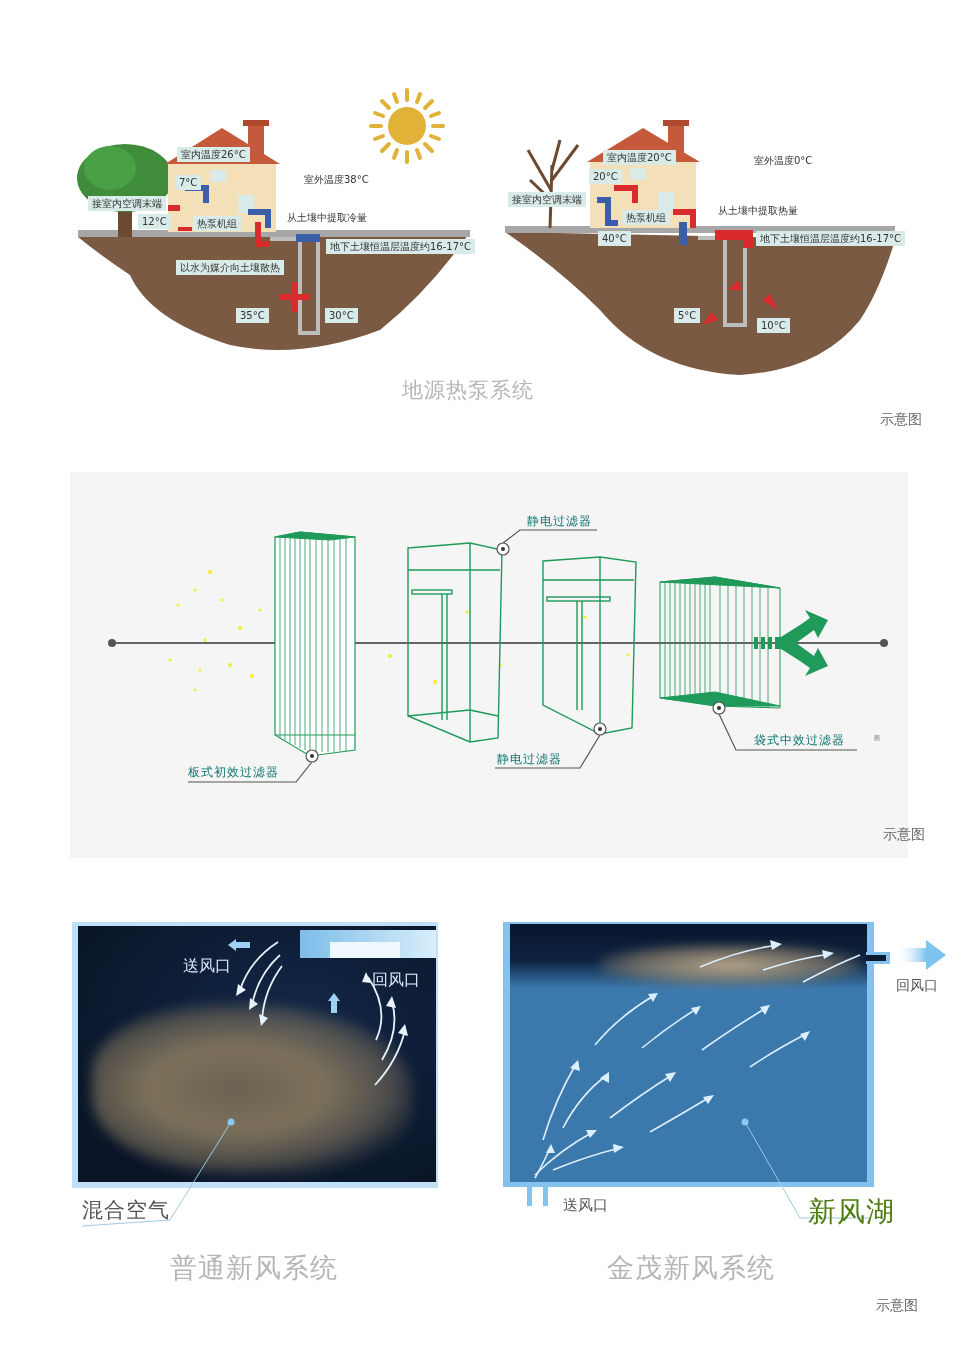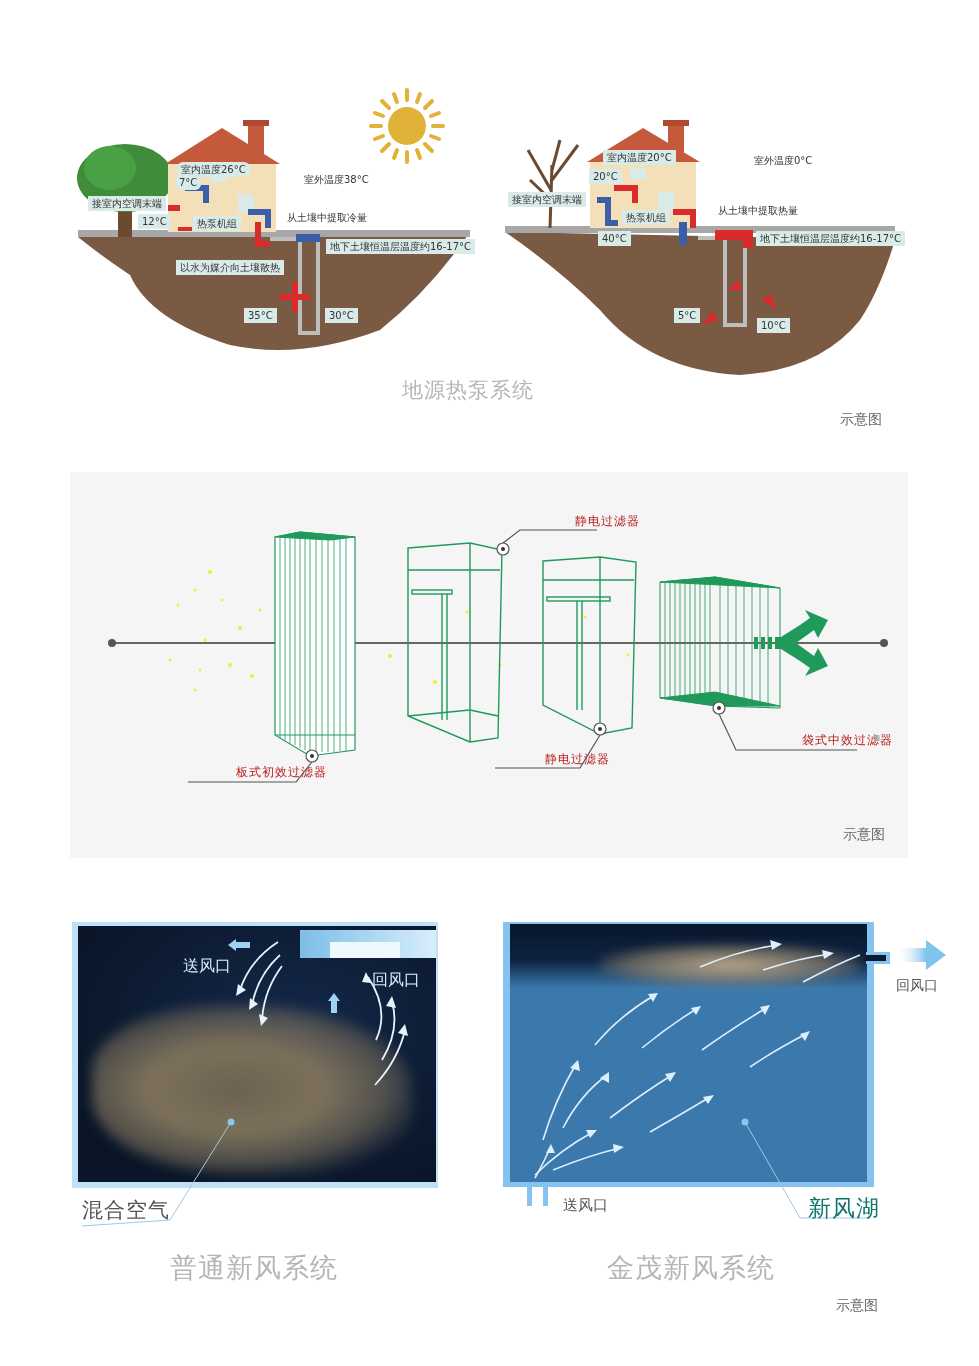--- a/index.html
+++ b/index.html
@@ -1,21 +1,21 @@
 <!DOCTYPE html>
 <html><head>
 <meta charset="utf-8">
 <style>
   html, body { margin:0; padding:0; background:#ffffff; }
   body { width:979px; height:1366px; position:relative; overflow:hidden; font-family:"DejaVu Sans", sans-serif; }
   .abs { position:absolute; }
   .lbl { position:absolute; background:#d9ebe8; color:#333; font-size:10px; padding:1px 4px; white-space:nowrap; line-height:13px; }
   .caption { position:absolute; color:#b5b5b5; font-size:21px; letter-spacing:1px; }
-  .note { position:absolute; color:#666; font-size:14px; font-family:Liberation Serif, serif; }
-  .flabel { position:absolute; color:#b91c1c; font-size:12px; letter-spacing:1px;margin-left:48px; }
+  .note { position:absolute; color:#666; font-size:14px; font-family:Liberation Serif, serif;margin-left:40px; }
+  .flabel { position:absolute; color:#0f766e; font-size:12px; letter-spacing:1px; }
   .airtxt { position:absolute; font-size:16px; }
   svg { position:absolute; left:0; top:0; }
 </style>
 </head>
 <body>
 
 <div>
   <svg width="979" height="440">
 
     <g transform="translate(407,126)">
@@ -89,30 +89,30 @@
     <path d="M698,238 L725,238 L725,325 L745,325 L745,238" stroke="#bdbdbd" stroke-width="4" fill="none"></path>
     <rect x="715" y="230" width="38" height="10" fill="#d92b2b"></rect>
     <rect x="743" y="230" width="10" height="18" fill="#d92b2b"></rect>
     <g fill="#d92b2b">
       <polygon points="702,325 712,312 718,320"></polygon>
       <polygon points="728,290 738,280 742,290"></polygon>
       <polygon points="762,300 770,294 778,310"></polygon>
     </g>
   </svg>
 
-  <span class="lbl" style="left:177px;top:162px;border-radius:6px;">室内温度26°C</span>
+  <span class="lbl" style="left:177px;top:147px;">室内温度26°C</span>
   <span class="lbl" style="left:300px;top:172px;background:transparent;">室外温度38°C</span>
-  <span class="lbl" style="left:175px;top:175px;border-radius:6px;">7°C</span>
+  <span class="lbl" style="left:175px;top:175px;">7°C</span>
   <span class="lbl" style="left:88px;top:196px;">接室内空调末端</span>
   <span class="lbl" style="left:138px;top:214px;">12°C</span>
   <span class="lbl" style="left:193px;top:216px;">热泵机组</span>
   <span class="lbl" style="left:283px;top:210px;background:transparent;">从土壤中提取冷量</span>
   <span class="lbl" style="left:326px;top:239px;">地下土壤恒温层温度约16-17°C</span>
   <span class="lbl" style="left:176px;top:260px;">以水为媒介向土壤散热</span>
-  <span class="lbl" style="left:244px;top:308px;">35°C</span>
+  <span class="lbl" style="left:236px;top:308px;">35°C</span>
   <span class="lbl" style="left:325px;top:308px;">30°C</span>
 
   <span class="lbl" style="left:603px;top:150px;">室内温度20°C</span>
   <span class="lbl" style="left:750px;top:153px;background:transparent;">室外温度0°C</span>
   <span class="lbl" style="left:589px;top:169px;">20°C</span>
   <span class="lbl" style="left:508px;top:192px;">接室内空调末端</span>
   <span class="lbl" style="left:622px;top:210px;">热泵机组</span>
   <span class="lbl" style="left:714px;top:203px;background:transparent;">从土壤中提取热量</span>
   <span class="lbl" style="left:598px;top:231px;">40°C</span>
   <span class="lbl" style="left:756px;top:231px;">地下土壤恒温层温度约16-17°C</span>
@@ -335,17 +335,17 @@
     <polygon points="714,1095 703,1097 708,1104"></polygon>
     <polygon points="597,1130 586,1130 590,1138"></polygon>
     <polygon points="624,1147 613,1144 614,1153"></polygon>
     <polygon points="551,1144 546,1153 555,1153"></polygon>
   </g>
   <circle cx="745" cy="1122" r="3.5" fill="#8ac7ee"></circle>
   <polyline points="745,1122 800,1218 870,1218" stroke="#9ec9e6" stroke-width="1" fill="none"></polyline>
 </svg>
 <span class="abs" style="left:896px;top:977px;font-size:14px;color:#555;">回风口</span>
 <span class="abs" style="left:563px;top:1196px;font-size:15px;color:#555;">送风口</span>
-<span class="abs" style="left:808px;top:1193px;font-size:23px;color:#0f766e;letter-spacing:1px;">新风湖</span>
+<span class="abs" style="left:808px;top:1193px;font-size:28px;color:#4d7c0f;letter-spacing:1px;">新风湖</span>
 
 <div class="caption" style="left:170px;top:1250px;font-size:27px;">普通新风系统</div>
 <div class="caption" style="left:607px;top:1250px;font-size:27px;">金茂新风系统</div>
 <div class="note" style="left:836px;top:1297px;">示意图</div>
 
 </body></html>

